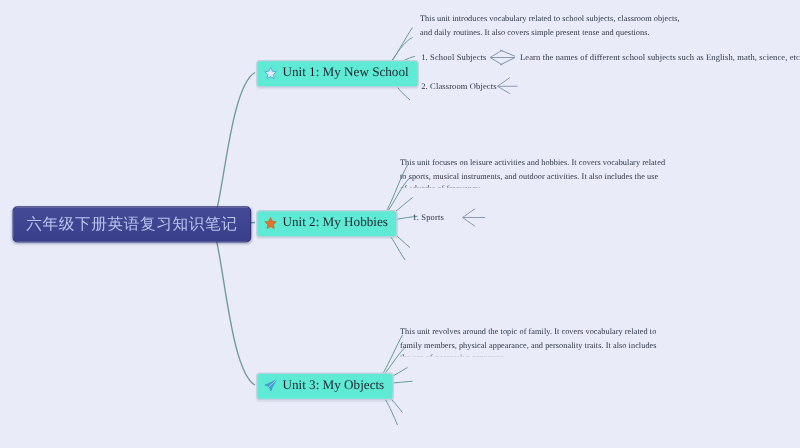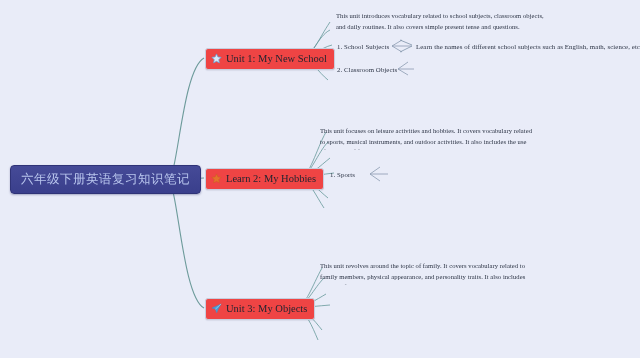--- a/index.html
+++ b/index.html
@@ -45,21 +45,21 @@
     border-radius: 4px;
     color: #b9c6ee;
     font-family: "DejaVu Sans", sans-serif;
     font-size: 12.5px;
     letter-spacing: 0.5px;
     line-height: 16px;
     box-shadow: 0 1px 2px rgba(40,44,100,0.35);
   }
   
   .unit {
-    background: #ef4444;
+    background: #5eead4;
     border: 1px solid #c6cede;
     border-radius: 3px;
     padding: 3px 7px 4px 5px;
     font-size: 10.5px;
     line-height: 13px;
     color: #1f2430;
     display: flex;
     align-items: center;
     gap: 4px;
     box-shadow: 0 1px 1px rgba(70,80,120,0.10);
@@ -194,21 +194,21 @@
   <div class="node sub" id="sub-1-2">2. Classroom Objects</div>
 
   <div class="node leaf" id="leaf-1-1-1">Learn the names of different school subjects such as English, math, science, etc.</div>
 
   <div class="node unit" id="unit-2">
     <span class="ico">
       <svg viewBox="0 0 24 24" width="11" height="11">
         <polygon points="12,2 15.1,8.6 22,9.5 17,14.5 18.3,21.5 12,18.2 5.7,21.5 7,14.5 2,9.5 8.9,8.6" fill="#e4722c" stroke="#c75f1f" stroke-width="1" stroke-linejoin="round"></polygon>
       </svg>
     </span>
-    <span>Learn 2: My Hobbies</span>
+    <span>Unit 2: My Hobbies</span>
   </div>
 
   <div class="node desc clip" id="desc-2">This unit focuses on leisure activities and hobbies. It covers vocabulary related to sports, musical instruments, and outdoor activities. It also includes the use of adverbs of frequency.</div>
 
   <div class="node sub" id="sub-2-1">1. Sports</div>
 
   <div class="node unit" id="unit-3">
     <span class="ico">
       <svg viewBox="0 0 24 24" width="11" height="11">
         <path d="M22 2 L2 11 L9.5 13.6 L12.5 21.5 L15.5 14 Z" fill="#4a9fd8" stroke="#3a8ec7" stroke-width="1" stroke-linejoin="round"></path>

